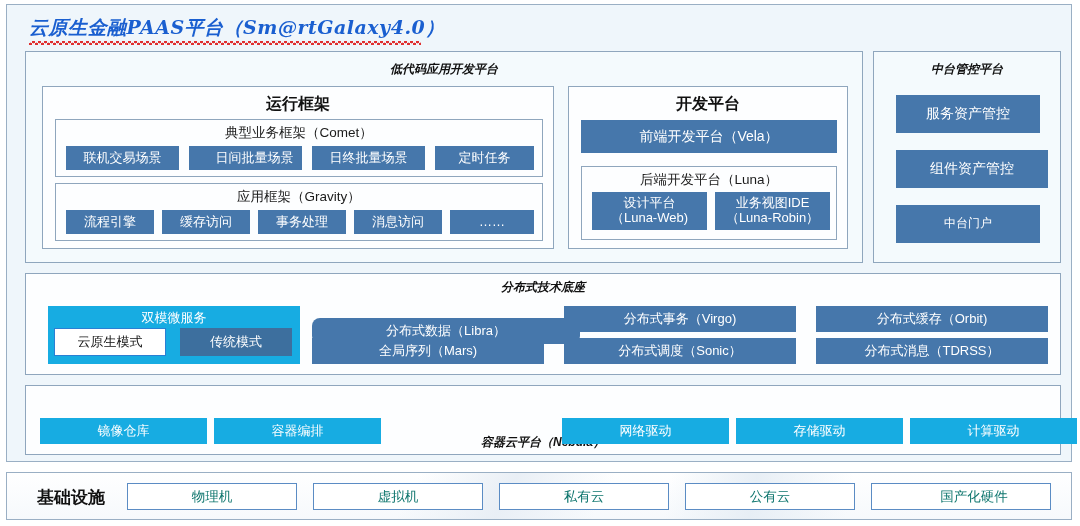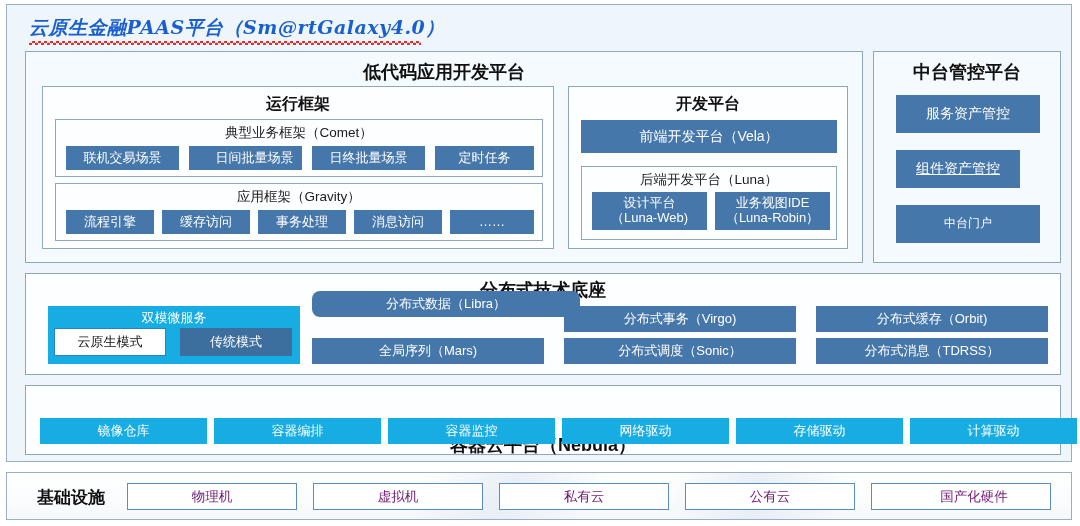--- a/index.html
+++ b/index.html
@@ -33,38 +33,38 @@
   
   .panel{
     position:absolute;border:1px solid #8fa6bd;background:#f4fafd;
     box-sizing:border-box;
   }
   .panel-white{background:#fdfeff;}
   .panel-head{
     text-align:center;font-weight:bold;color:#111;
     line-height:1;white-space:nowrap;
   }
-  .h1{font-size:18px;}
+  .h1{font-size:12px;font-style:italic;}
   .h2{font-size:16px;}
   .h3{font-size:13.5px;font-weight:normal;color:#1b1b1b;}
 
   
   .chip{
     position:absolute;box-sizing:border-box;
     display:flex;align-items:center;justify-content:center;
     text-align:center;color:#ffffff;font-size:13px;line-height:1.12;
     background:#4677ab;white-space:pre-line;
   }
   .chip.cyan{background:#17ace2;}
   .chip.steel{background:#3d6f9e;}
   .chip.whitebox{
     background:#ffffff;color:#111;border:1px solid #2a7fd4;
   }
   .chip.hollow{
-    background:#ffffff;color:#701a75;border:1px solid #5b8cc4;font-size:13.5px;
+    background:#ffffff;color:#0f766e;border:1px solid #5b8cc4;font-size:13.5px;
   }
 
   
   #lowcode-panel{left:18px;top:46px;width:838px;height:212px;}
   #lowcode-title{position:absolute;left:0;right:0;top:11px;}
 
   #runtime-panel{left:16px;top:34px;width:512px;height:163px;}
   #runtime-title{position:absolute;left:0;right:0;top:9px;}
 
   #comet-panel{left:12px;top:32px;width:488px;height:58px;}
@@ -156,46 +156,45 @@
 （Luna-Web)</div>
           <div class="chip" style="left:133px;top:25px;width:115px;height:38px;">业务视图IDE
 （Luna-Robin）</div>
         </div>
       </div>
     </div>
 
     <div class="panel" id="midplat-panel">
       <div class="panel-head h1" id="midplat-title">中台管控平台</div>
       <div class="chip" style="left:22px;top:43px;width:144px;height:38px;font-size:14px;">服务资产管控</div>
-      <div class="chip" style="left:22px;top:98px;width:124px;height:38px;font-size:14px;text-decoration:underline;">组件资产管控</div>
+      <div class="chip" style="left:22px;top:98px;width:152px;height:38px;font-size:14px;">组件资产管控</div>
       <div class="chip" style="left:22px;top:153px;width:144px;height:38px;font-size:12px;">中台门户</div>
     </div>
 
     <div class="panel panel-white" id="dist-panel">
       <div class="panel-head h1" id="dist-title">分布式技术底座</div>
 
       <div id="dualmode">
         <div id="dualmode-label">双模微服务</div>
         <div class="chip whitebox" style="left:6px;top:22px;width:112px;height:28px;">云原生模式</div>
         <div class="chip steel" style="left:132px;top:22px;width:112px;height:28px;">传统模式</div>
       </div>
 
-      <div class="chip" style="left:286px;top:17px;width:268px;height:26px;border-radius:8px;">分布式数据（Libra）</div>
+      <div class="chip" style="left:286px;top:44px;width:268px;height:26px;border-radius:8px;">分布式数据（Libra）</div>
       <div class="chip" style="left:790px;top:32px;width:232px;height:26px;">分布式缓存（Orbit)</div>
       <div class="chip" style="left:538px;top:32px;width:232px;height:26px;">分布式事务（Virgo)</div>
       <div class="chip" style="left:286px;top:64px;width:232px;height:26px;">全局序列（Mars)</div>
       <div class="chip" style="left:538px;top:64px;width:232px;height:26px;">分布式调度（Sonic）</div>
       <div class="chip" style="left:790px;top:64px;width:232px;height:26px;">分布式消息（TDRSS）</div>
     </div>
 
     <div class="panel panel-white" id="cloud-panel">
       <div class="panel-head h1" id="cloud-title">容器云平台（Nebula）</div>
       <div class="chip cyan" style="left:14px;top:32px;width:167px;height:26px;">镜像仓库</div>
       <div class="chip cyan" style="left:188px;top:32px;width:167px;height:26px;">容器编排</div>
-      <div class="chip cyan" style="left:362px;top:32px;width:167px;height:26px;">容器监控</div>
       <div class="chip cyan" style="left:536px;top:32px;width:167px;height:26px;">网络驱动</div>
       <div class="chip cyan" style="left:710px;top:32px;width:167px;height:26px;">存储驱动</div>
       <div class="chip cyan" style="left:884px;top:32px;width:167px;height:26px;">计算驱动</div>
     </div>
 
   </div>
 
   <div class="infra-bar">
     <div id="infra-label">基础设施</div>
     <div class="chip hollow" style="left:120px;top:10px;width:170px;height:27px;">物理机</div>

